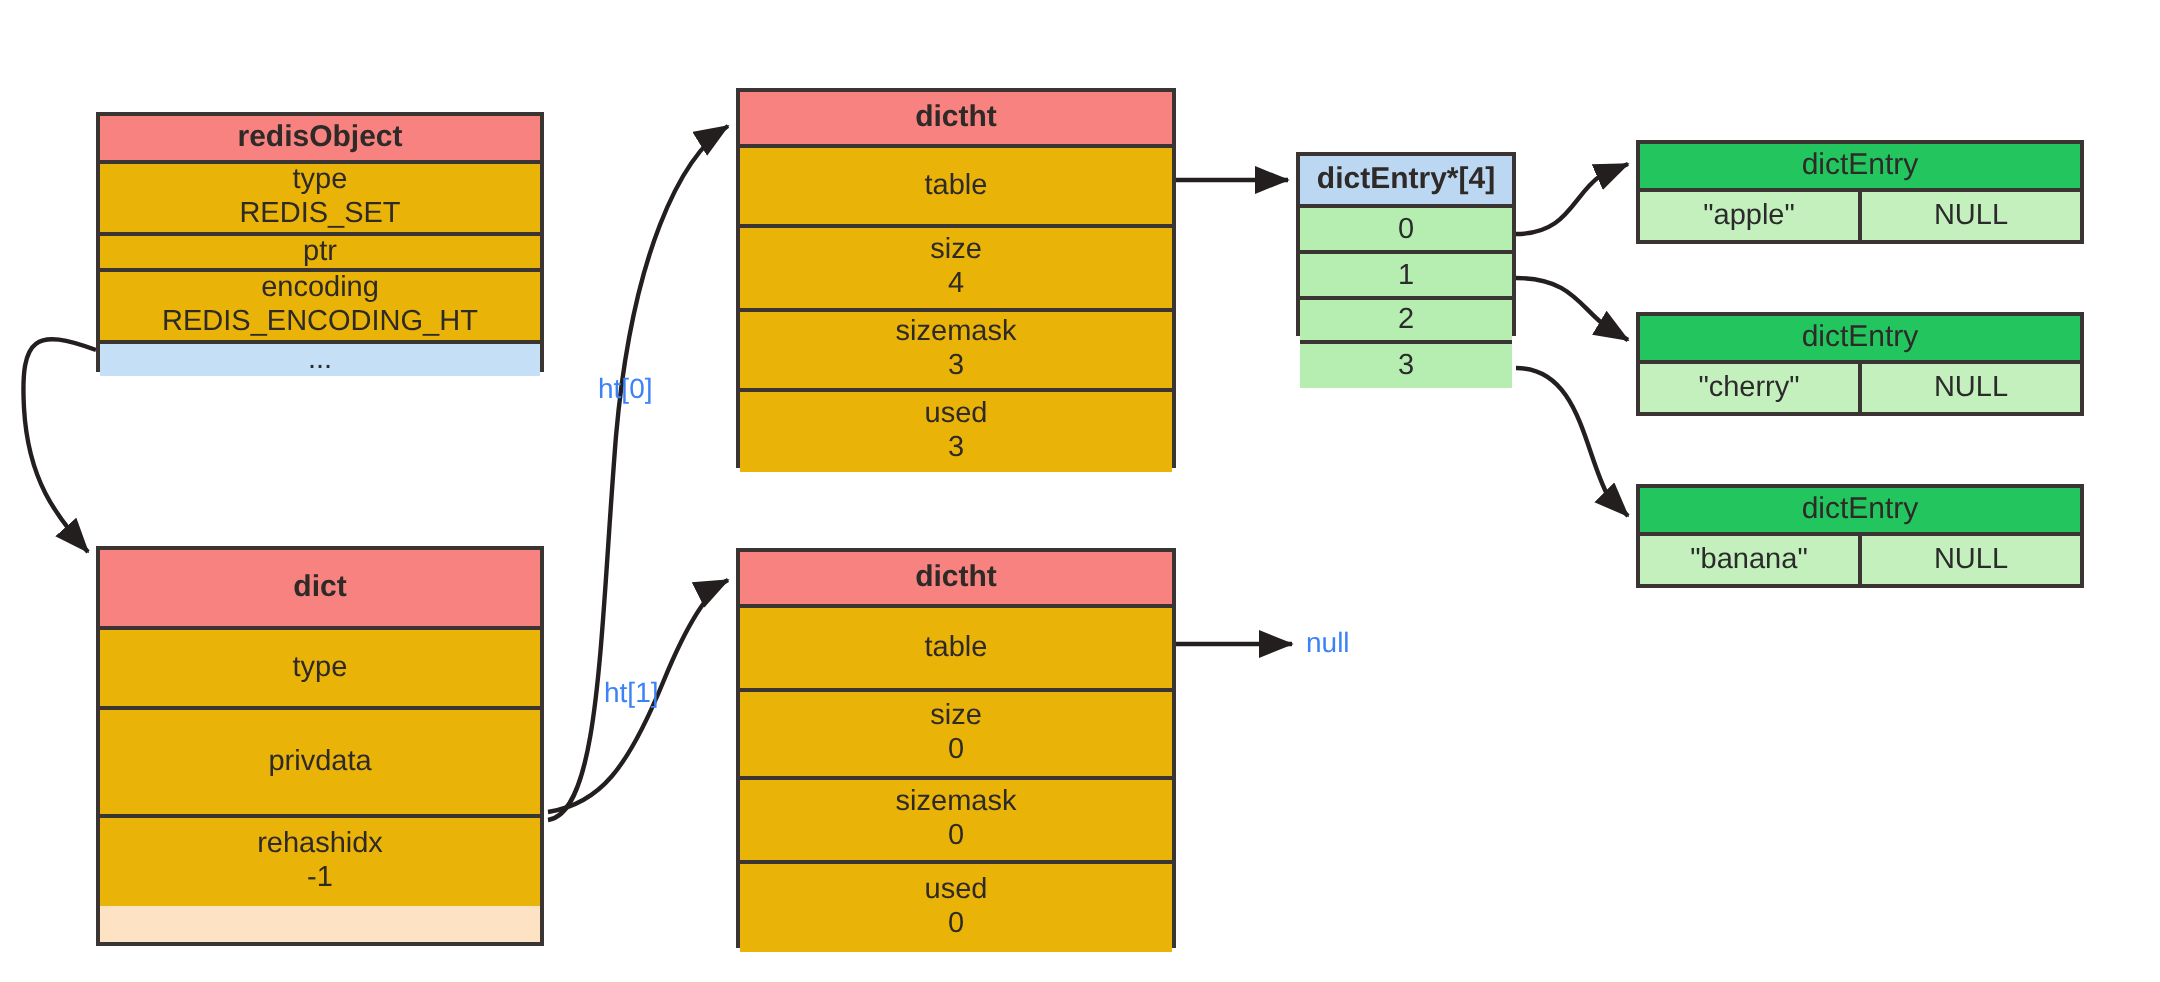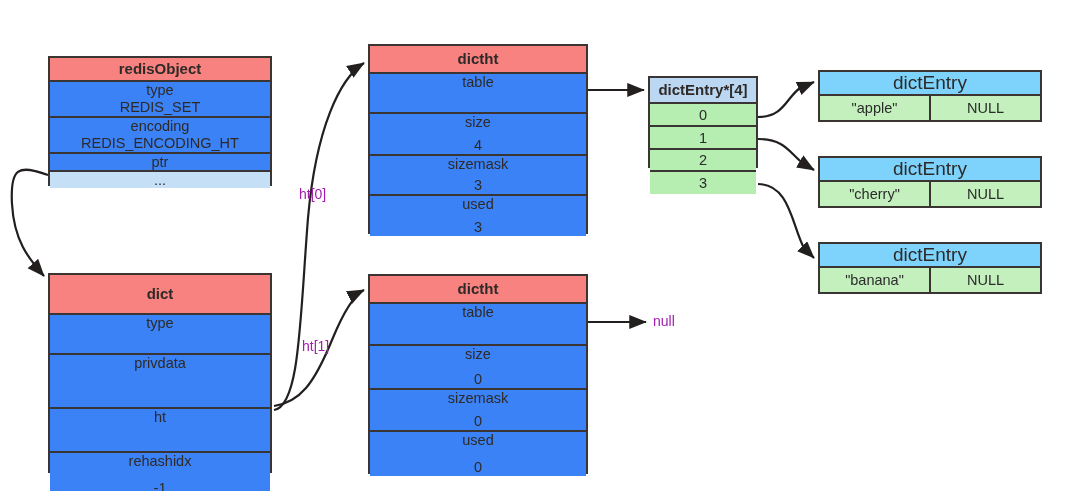--- a/index.html
+++ b/index.html
@@ -48,52 +48,52 @@
     color: #2e2a28;
     white-space: nowrap;
   }
   .row:last-child { border-bottom: none; }
   .hdr {
     background: #f8827f;
     font-weight: bold;
     font-size: 15px;
   }
   .hdr-pink {
-    background: #7dd3fc;
+    background: #22c55e;
     font-weight: normal;
-    font-size: 19px;
+    font-size: 15px;
   }
   .hdr-blue {
     background: #bcd7f2;
     font-weight: bold;
     font-size: 15px;
   }
   .cell-blue { background: #c5dff7; }
-  .body-cell { background: #3b82f6; justify-content: space-between; }
+  .body-cell { background: #eab308; }
   .sub { font-size: 14.5px; }
   .entry-split {
     display: flex;
     height: 100%;
   }
   .entry-split > div {
     flex: 1;
     display: flex;
     align-items: center;
     justify-content: center;
     font-size: 14.5px;
     background: #c3f0bd;
     box-sizing: border-box;
   }
   .entry-split > div:first-child {
     border-right: 2px solid #3a3533;
   }
   .label {
     position: absolute;
     font-size: 14px;
-    color: #a21caf;
+    color: #3b82f6;
     white-space: nowrap;
   }
   .arr-row {
     box-sizing: border-box;
     border-bottom: 2px solid #3a3533;
     display: flex;
     align-items: center;
     justify-content: center;
     font-size: 14.5px;
     background: #b6eeb1;
@@ -128,42 +128,39 @@
 
     <path d="M758,166 C790,166 792,208 804,230 L814,240" fill="none" stroke="#231f1e" stroke-width="2.2" marker-end="url(#ah)"></path>
   </svg>
 
   <div class="box" style="left:48px; top:38px; width:224px; height:130px;">
     <div class="row hdr" style="height:24px;">redisObject</div>
     <div class="row body-cell" style="height:36px;">
       <span>type</span>
       <span class="sub">REDIS_SET</span>
     </div>
+    <div class="row body-cell" style="height:18px;">
+      <span>ptr</span>
+    </div>
     <div class="row body-cell" style="height:36px;">
       <span>encoding</span>
       <span class="sub">REDIS_ENCODING_HT</span>
     </div>
-    <div class="row body-cell" style="height:18px;">
-      <span>ptr</span>
-    </div>
     <div class="row cell-blue" style="height:16px;">
       <span>...</span>
     </div>
   </div>
 
   <div class="box" style="left:48px; top:255px; width:224px; height:200px;">
     <div class="row hdr" style="height:40px;">dict</div>
     <div class="row body-cell" style="height:40px;">
       <span>type</span>
     </div>
     <div class="row body-cell" style="height:54px;">
       <span>privdata</span>
-    </div>
-    <div class="row body-cell" style="height:44px;">
-      <span>ht</span>
     </div>
     <div class="row body-cell" style="height:44px;">
       <span>rehashidx</span>
       <span class="sub">-1</span>
     </div>
   </div>
 
   <div class="box" style="left:368px; top:26px; width:220px; height:190px;">
     <div class="row hdr" style="height:28px;">dictht</div>
     <div class="row body-cell" style="height:40px;">

